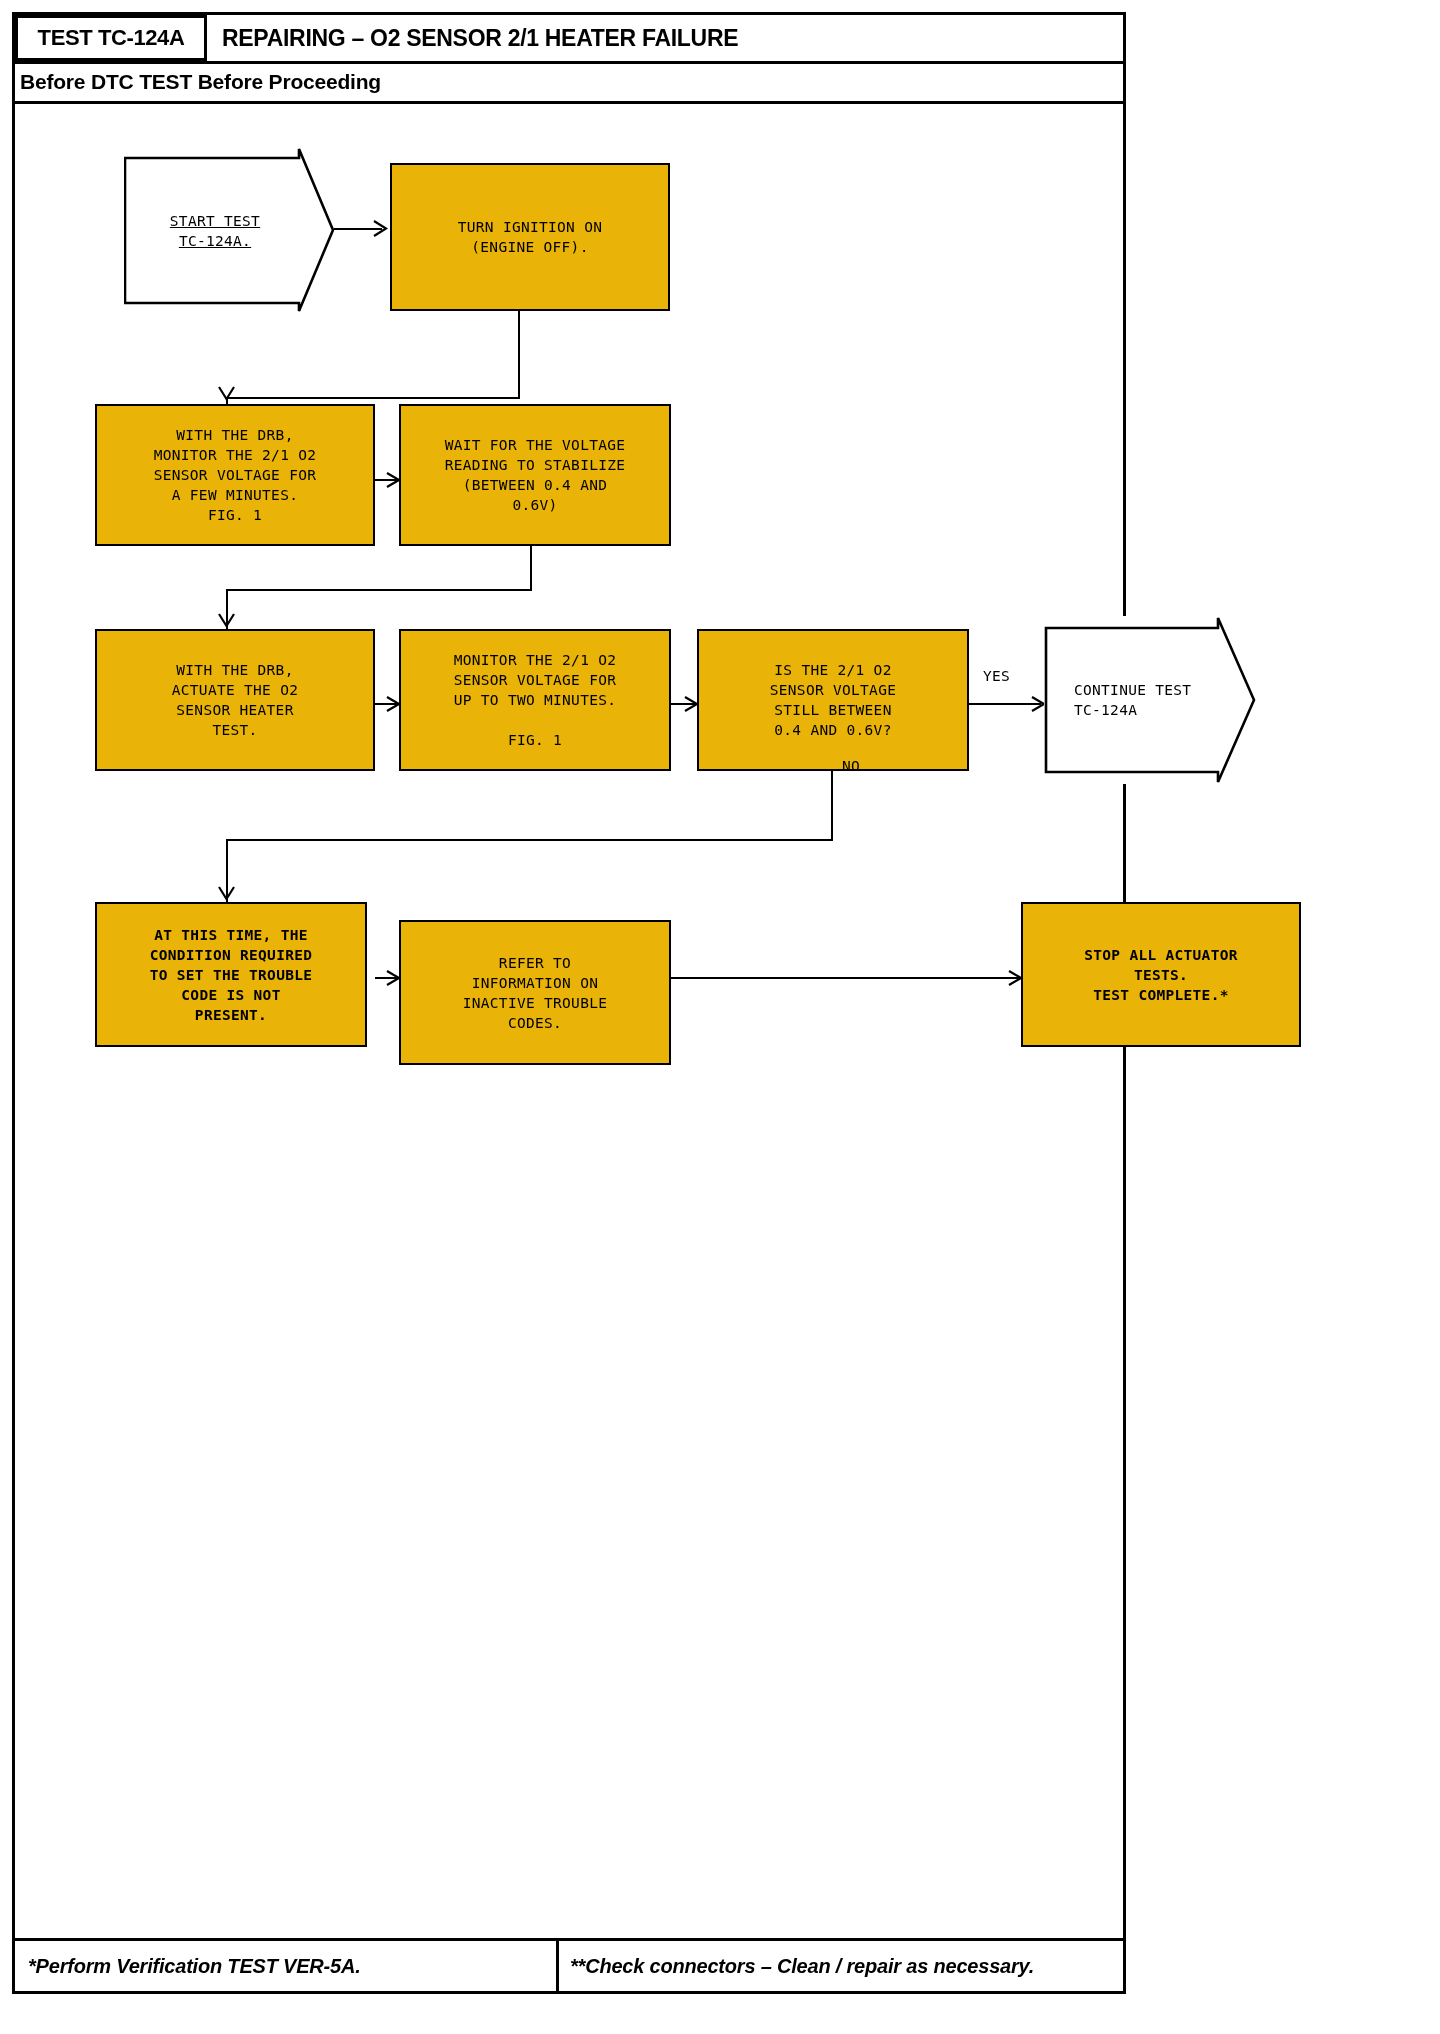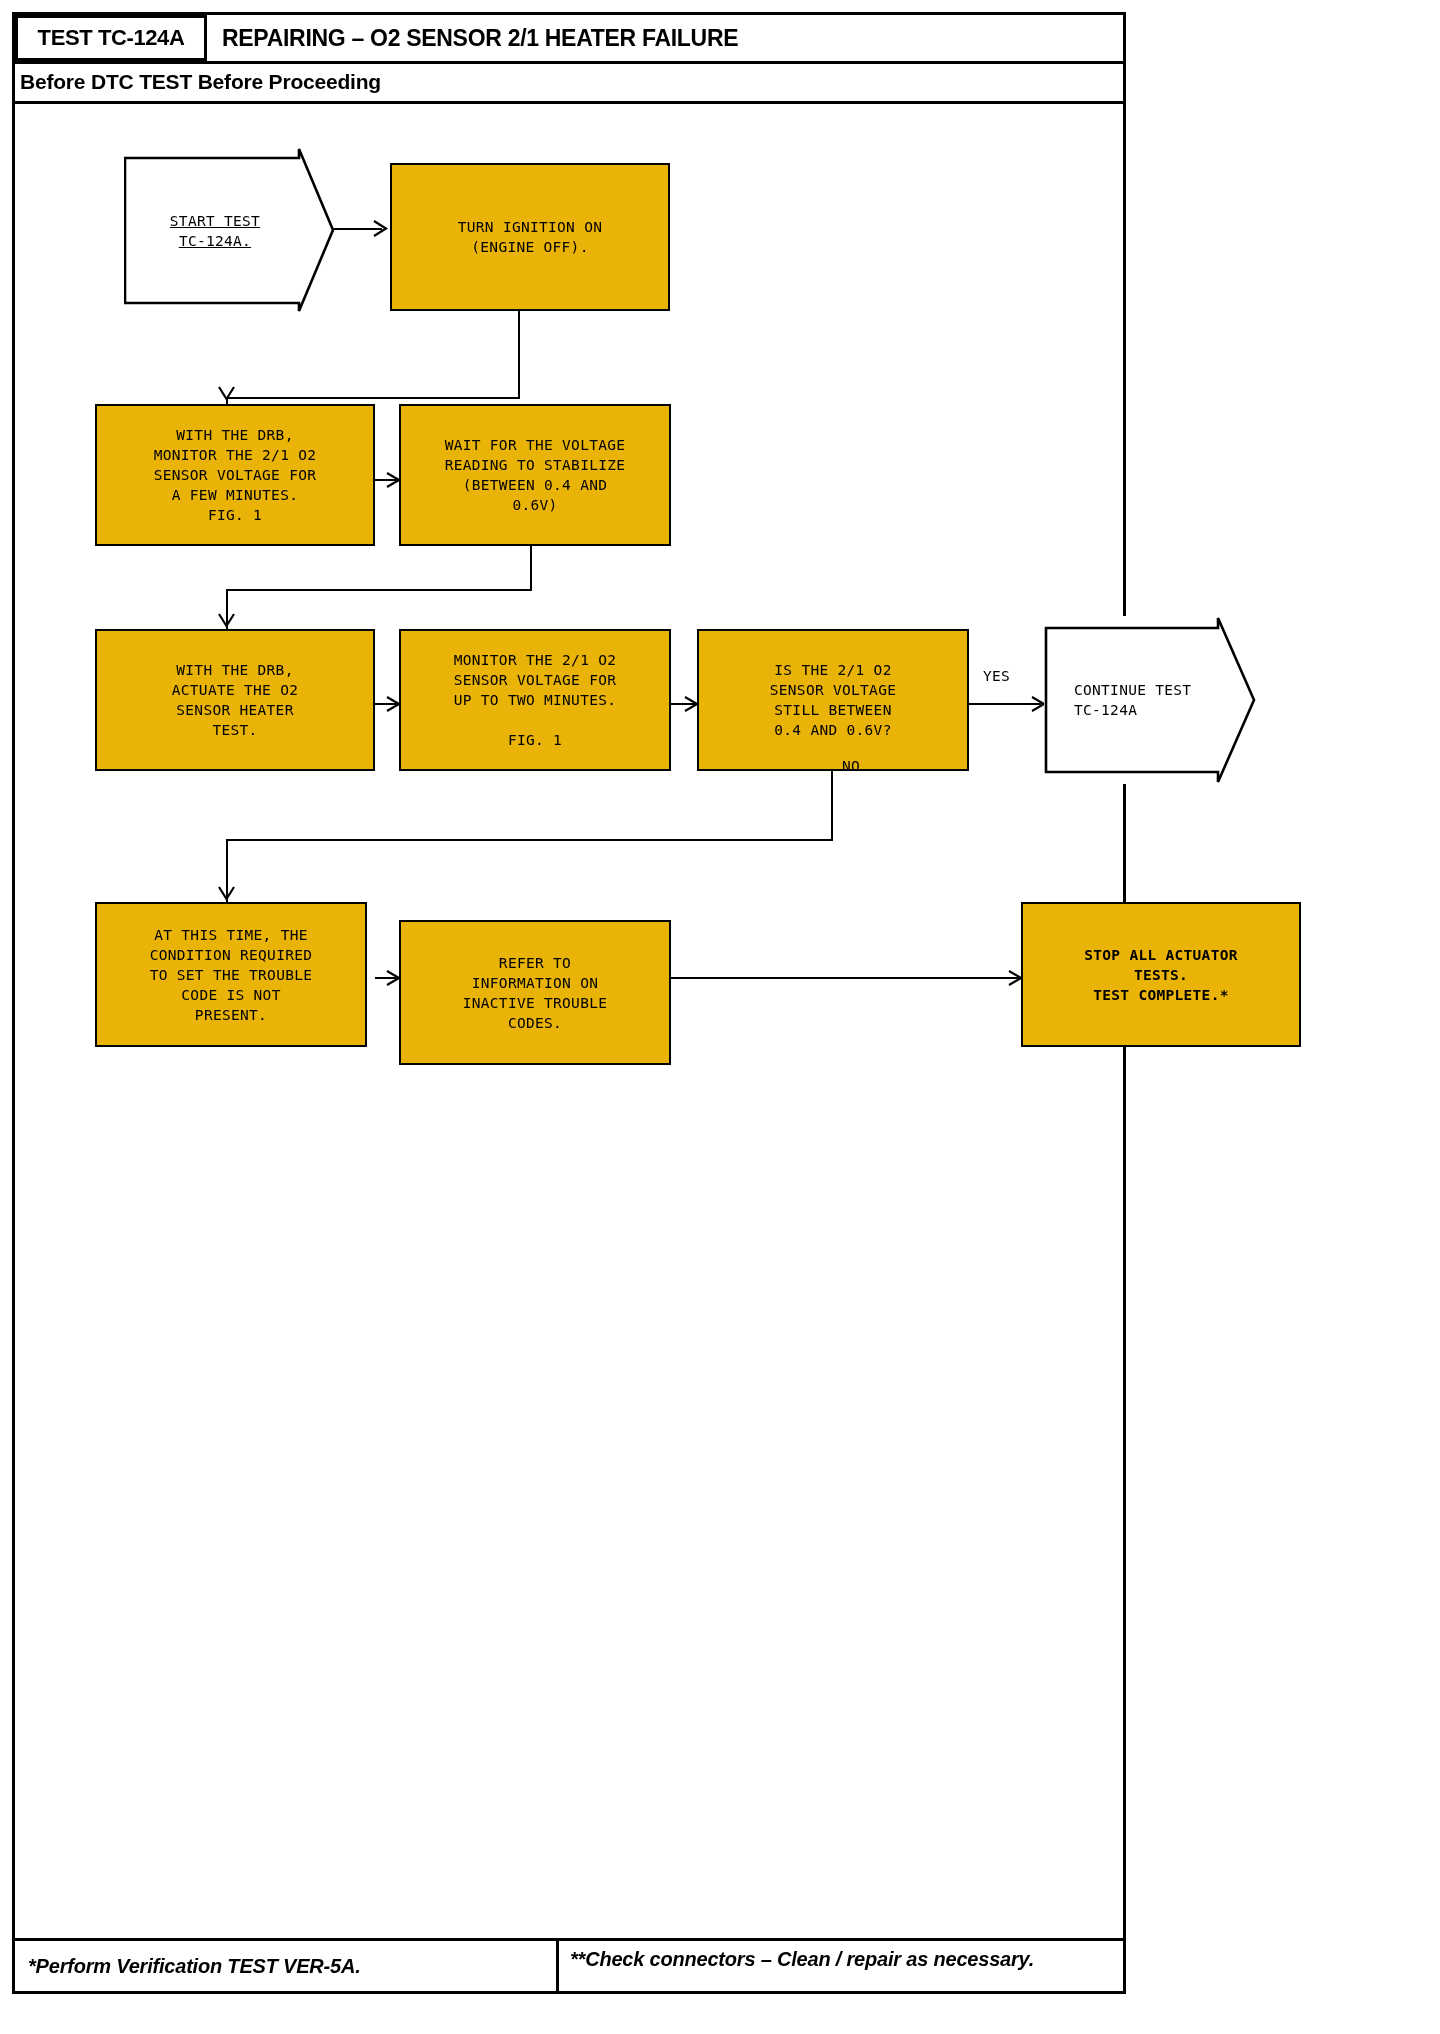--- a/index.html
+++ b/index.html
@@ -15,21 +15,21 @@
   .hdr-title span{font-size:23px;font-weight:bold;letter-spacing:-.3px;}
   .hdr-rule{position:absolute;left:15px;top:61px;width:1108px;height:3px;background:#000;}
   .hdr-sub{position:absolute;left:20px;top:64px;height:36px;display:flex;align-items:center;}
   .hdr-sub span{font-size:21px;font-weight:bold;letter-spacing:-.2px;}
   .hdr-rule2{position:absolute;left:15px;top:101px;width:1108px;height:3px;background:#000;}
 
   
   .ftr-rule{position:absolute;left:15px;top:1938px;width:1108px;height:3px;background:#000;}
   .ftr-div{position:absolute;left:556px;top:1941px;width:3px;height:52px;background:#000;}
   .ftr-left{position:absolute;left:28px;top:1948px;width:520px;height:36px;display:flex;align-items:center;}
-  .ftr-right{position:absolute;left:570px;top:1948px;width:548px;height:36px;display:flex;}
+  .ftr-right{position:absolute;left:570px;top:1948px;width:548px;height:36px;display:flex;align-items:center;}
   .ftr-left span,.ftr-right span{font-size:20px;font-weight:bold;font-style:italic;letter-spacing:-.2px;}
 
   
   .node{position:absolute;box-sizing:border-box;}
   .box{border:2px solid #000;background:#eab308;display:flex;align-items:center;justify-content:center;}
   .box .txt{font-family:"DejaVu Sans Mono","Liberation Mono",monospace;font-size:14.5px;line-height:20px;
       text-align:center;white-space:pre-line;letter-spacing:.3px;}
   .arrowshape{background:#fff;display:flex;align-items:center;}
   .arrowshape .txt{font-family:"DejaVu Sans Mono","Liberation Mono",monospace;font-size:14.5px;line-height:20px;
       white-space:pre-line;letter-spacing:.3px;}
@@ -177,21 +177,21 @@
   </div>
 
   <div class="conn" style="left:831px;top:771px;width:2px;height:70px;"></div>
   <div class="lbl" style="left:842px;top:758px;text-align:center;">NO</div>
   <div class="conn" style="left:226px;top:839px;width:607px;height:2px;"></div>
   <div class="conn" style="left:226px;top:839px;width:2px;height:64px;"></div>
   <svg style="position:absolute;left:217px;top:885px;width:20px;height:22px;">
     <path d="M2,2 L9.5,14 L17,2" fill="none" stroke="#000" stroke-width="2.2"></path>
   </svg>
 
-  <div class="node box" style="left:95px;top:902px;width:272px;height:145px;">
+  <div class="node box" style="left:95px;top:902px;width:272px;height:145px;font-weight:bold;">
     <div class="txt">AT THIS TIME, THE
 CONDITION REQUIRED
 TO SET THE TROUBLE
 CODE IS NOT
 PRESENT.</div>
   </div>
 
   <div class="conn" style="left:375px;top:977px;width:22px;height:2px;"></div>
   <svg style="position:absolute;left:385px;top:969px;width:18px;height:20px;">
     <path d="M2,2 L14,9 L2,16" fill="none" stroke="#000" stroke-width="2.2"></path>

